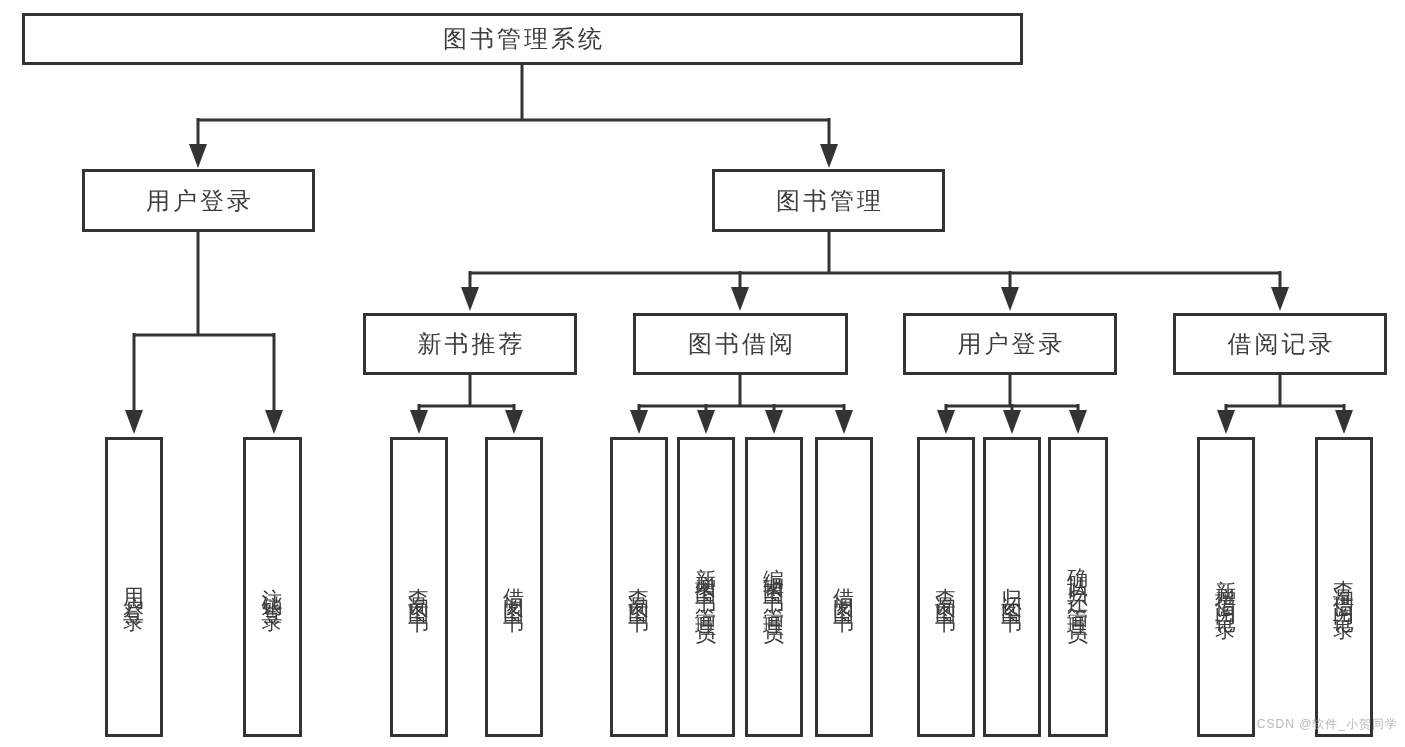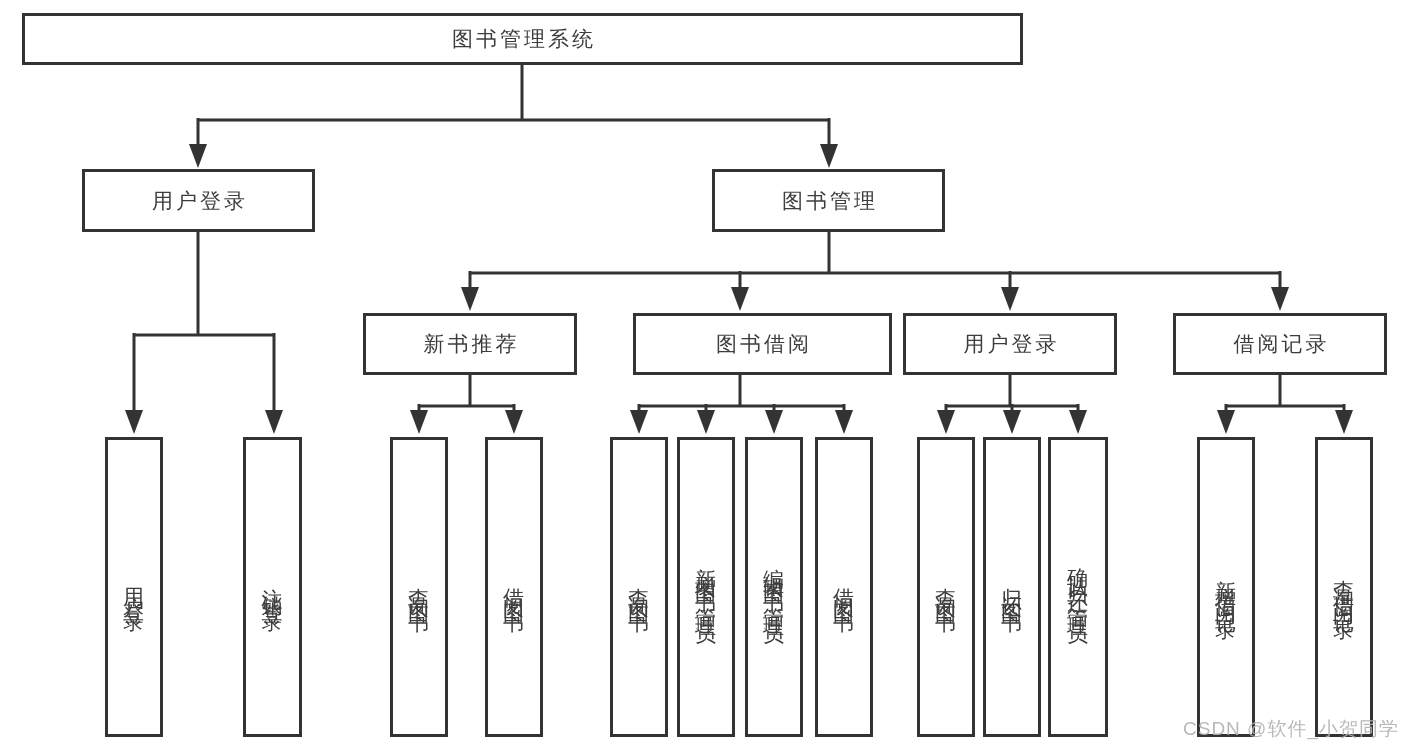--- a/index.html
+++ b/index.html
@@ -21,32 +21,32 @@
   svg.connectors{position:absolute;left:0;top:0;z-index:1;}
   .node{
     position:absolute;
     background:var(--box-bg);
     border:3px solid var(--line);
     display:flex;align-items:center;justify-content:center;
     color:var(--text);
     z-index:2;
   }
   .node span{
-    font-size:21px;
+    font-size:24px;
     letter-spacing:3px;
     text-indent:3px;
     white-space:nowrap;
     color:var(--text);
   }
   
   .root-box  {left:22px;  top:13px;  width:1001px; height:52px;}
   .lvl2-a    {left:82px;  top:169px; width:233px;  height:63px;}
   .lvl2-b    {left:712px; top:169px; width:233px;  height:63px;}
   .lvl3-a    {left:363px; top:313px; width:214px;  height:62px;}
-  .lvl3-b    {left:633px; top:313px; width:259px;  height:62px;}
+  .lvl3-b    {left:633px; top:313px; width:215px;  height:62px;}
   .lvl3-c    {left:903px; top:313px; width:214px;  height:62px;}
   .lvl3-d    {left:1173px;top:313px; width:214px;  height:62px;}
   
   .leaf{
     position:absolute;
     top:437px;height:300px;width:58px;
     background:var(--box-bg);
     border:3px solid var(--line);
     display:flex;align-items:center;justify-content:center;
     z-index:2;
@@ -70,21 +70,21 @@
   .lf8 {left:815px;}
   .lf9 {left:917px;}
   .lf10{left:983px;}
   .lf11{left:1048px;width:60px;}
   .lf12{left:1197px;}
   .lf13{left:1315px;}
   .watermark{
     position:absolute;
     left:1183px;top:716px;width:215px;
     text-align:right;
-    font-size:19px;
+    font-size:12px;
     color:var(--watermark);
     opacity:.92;
     z-index:5;
     white-space:nowrap;
     letter-spacing:1px;
   }
 </style>
 </head>
 <body>
 

